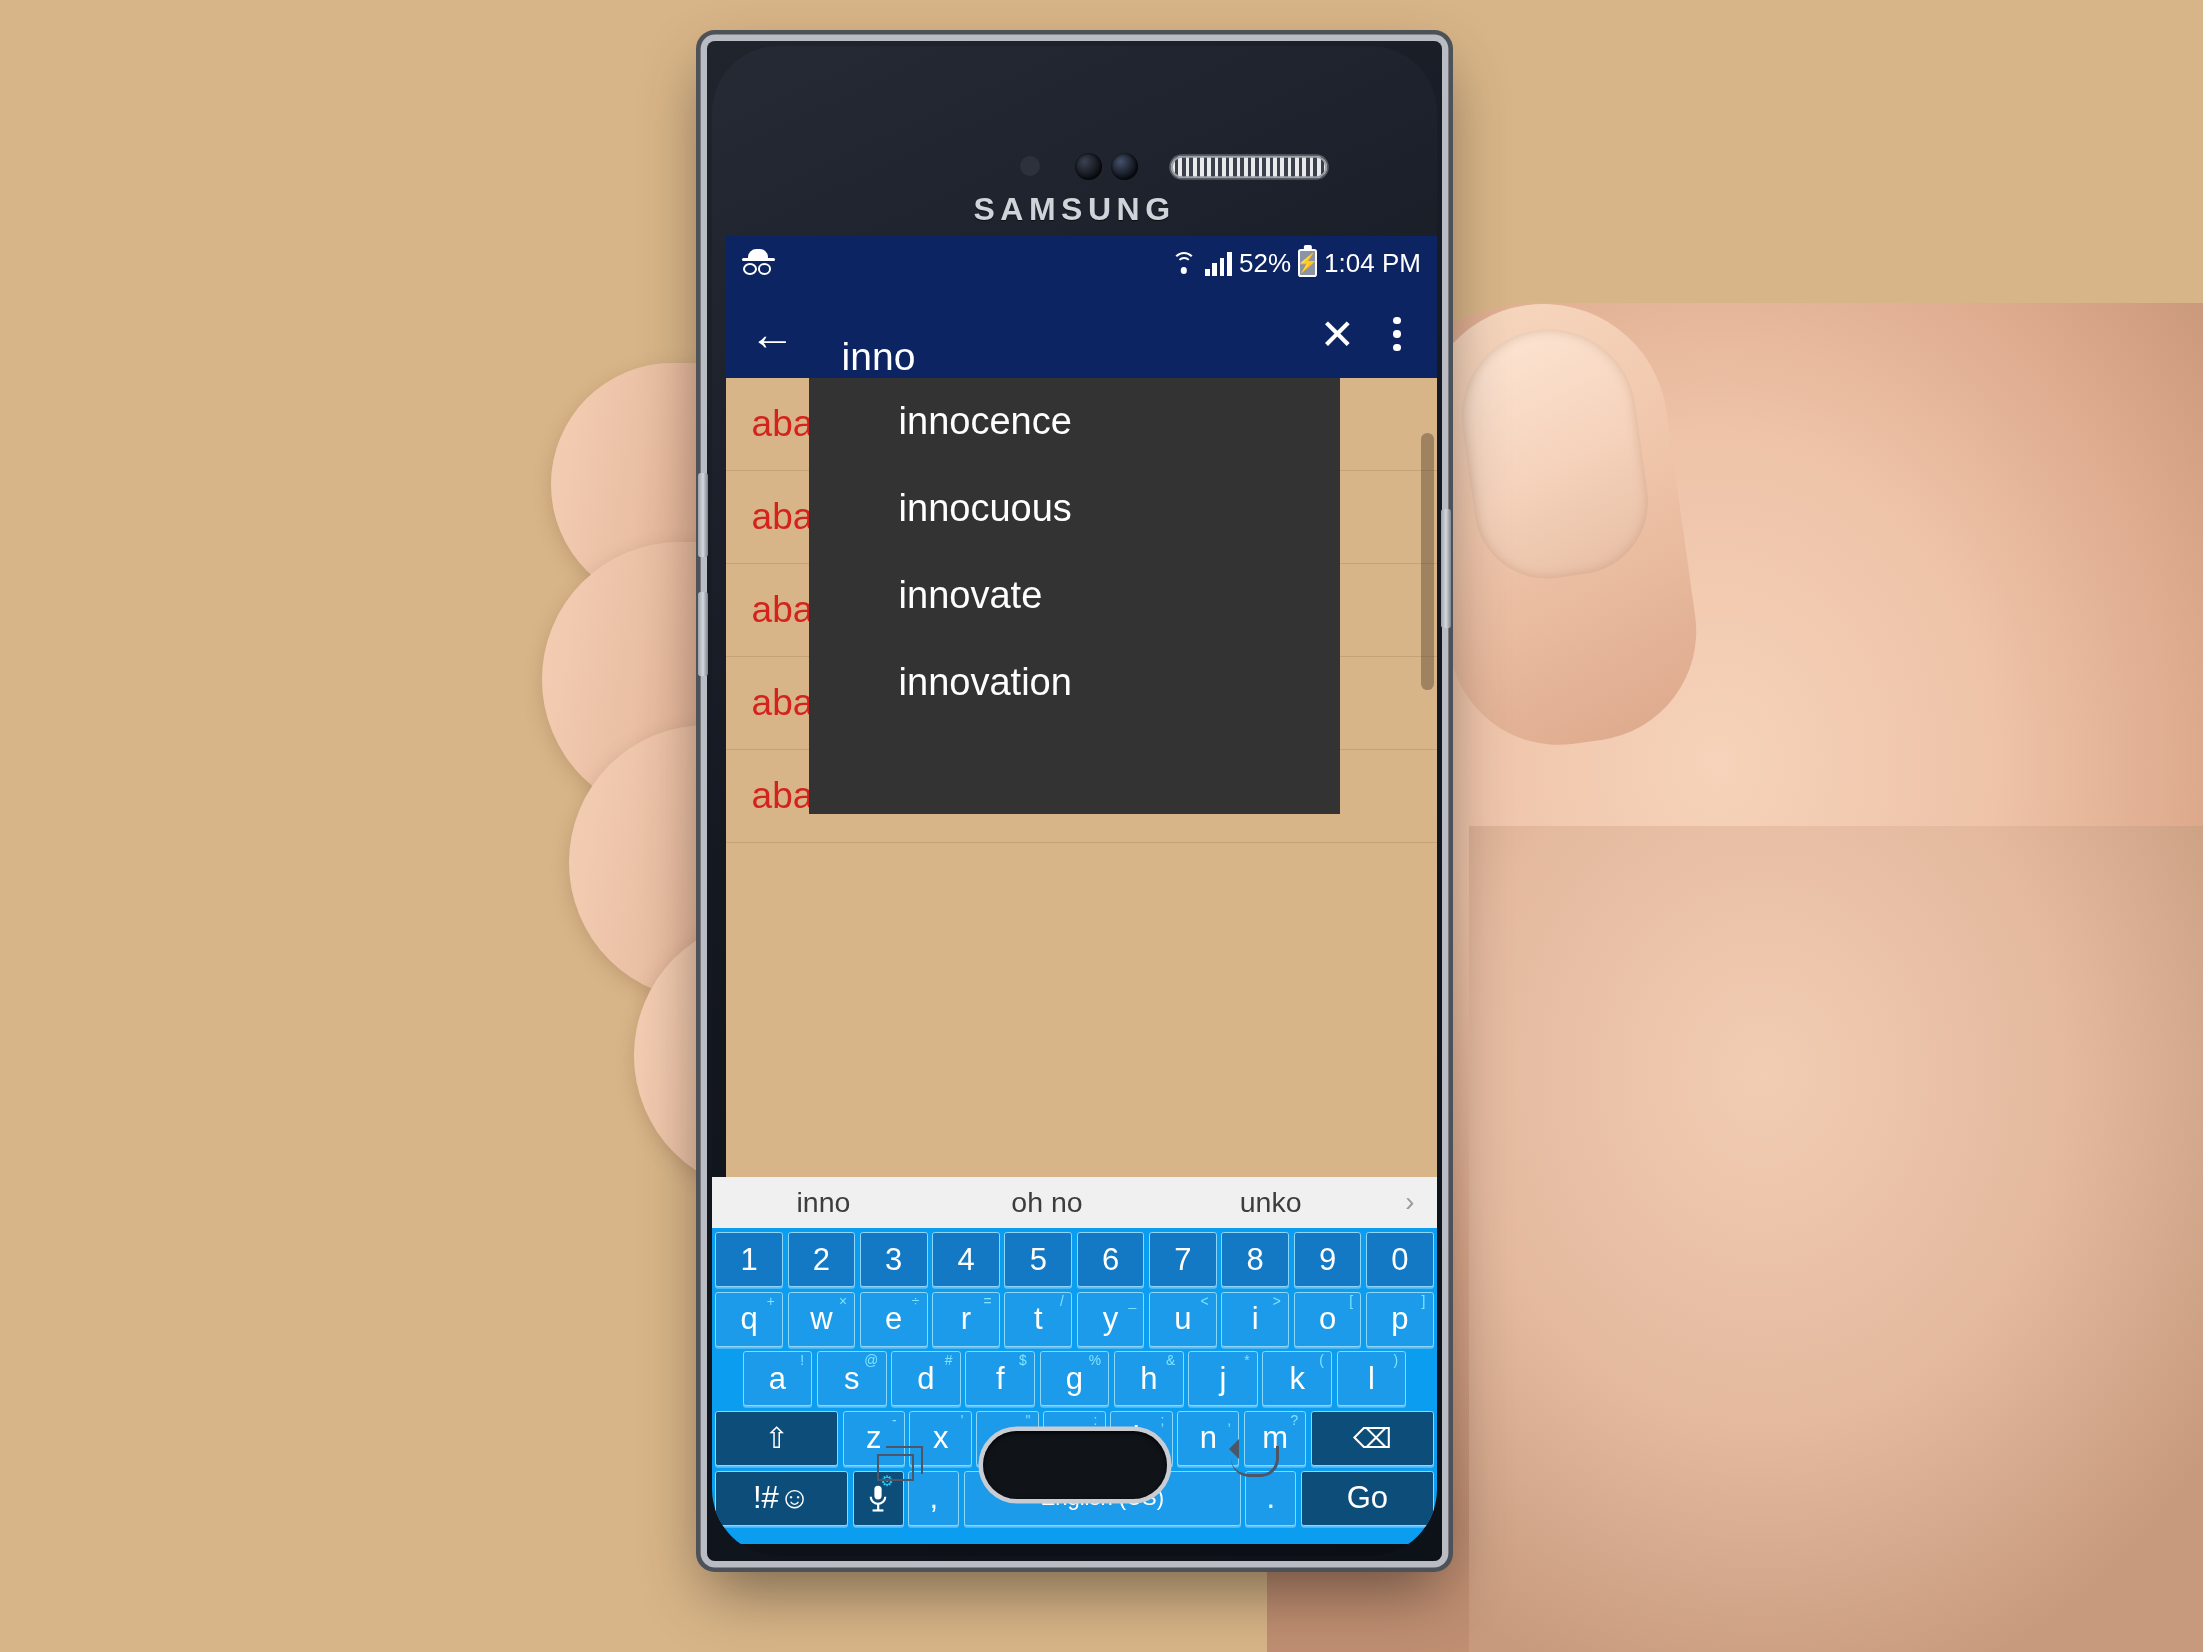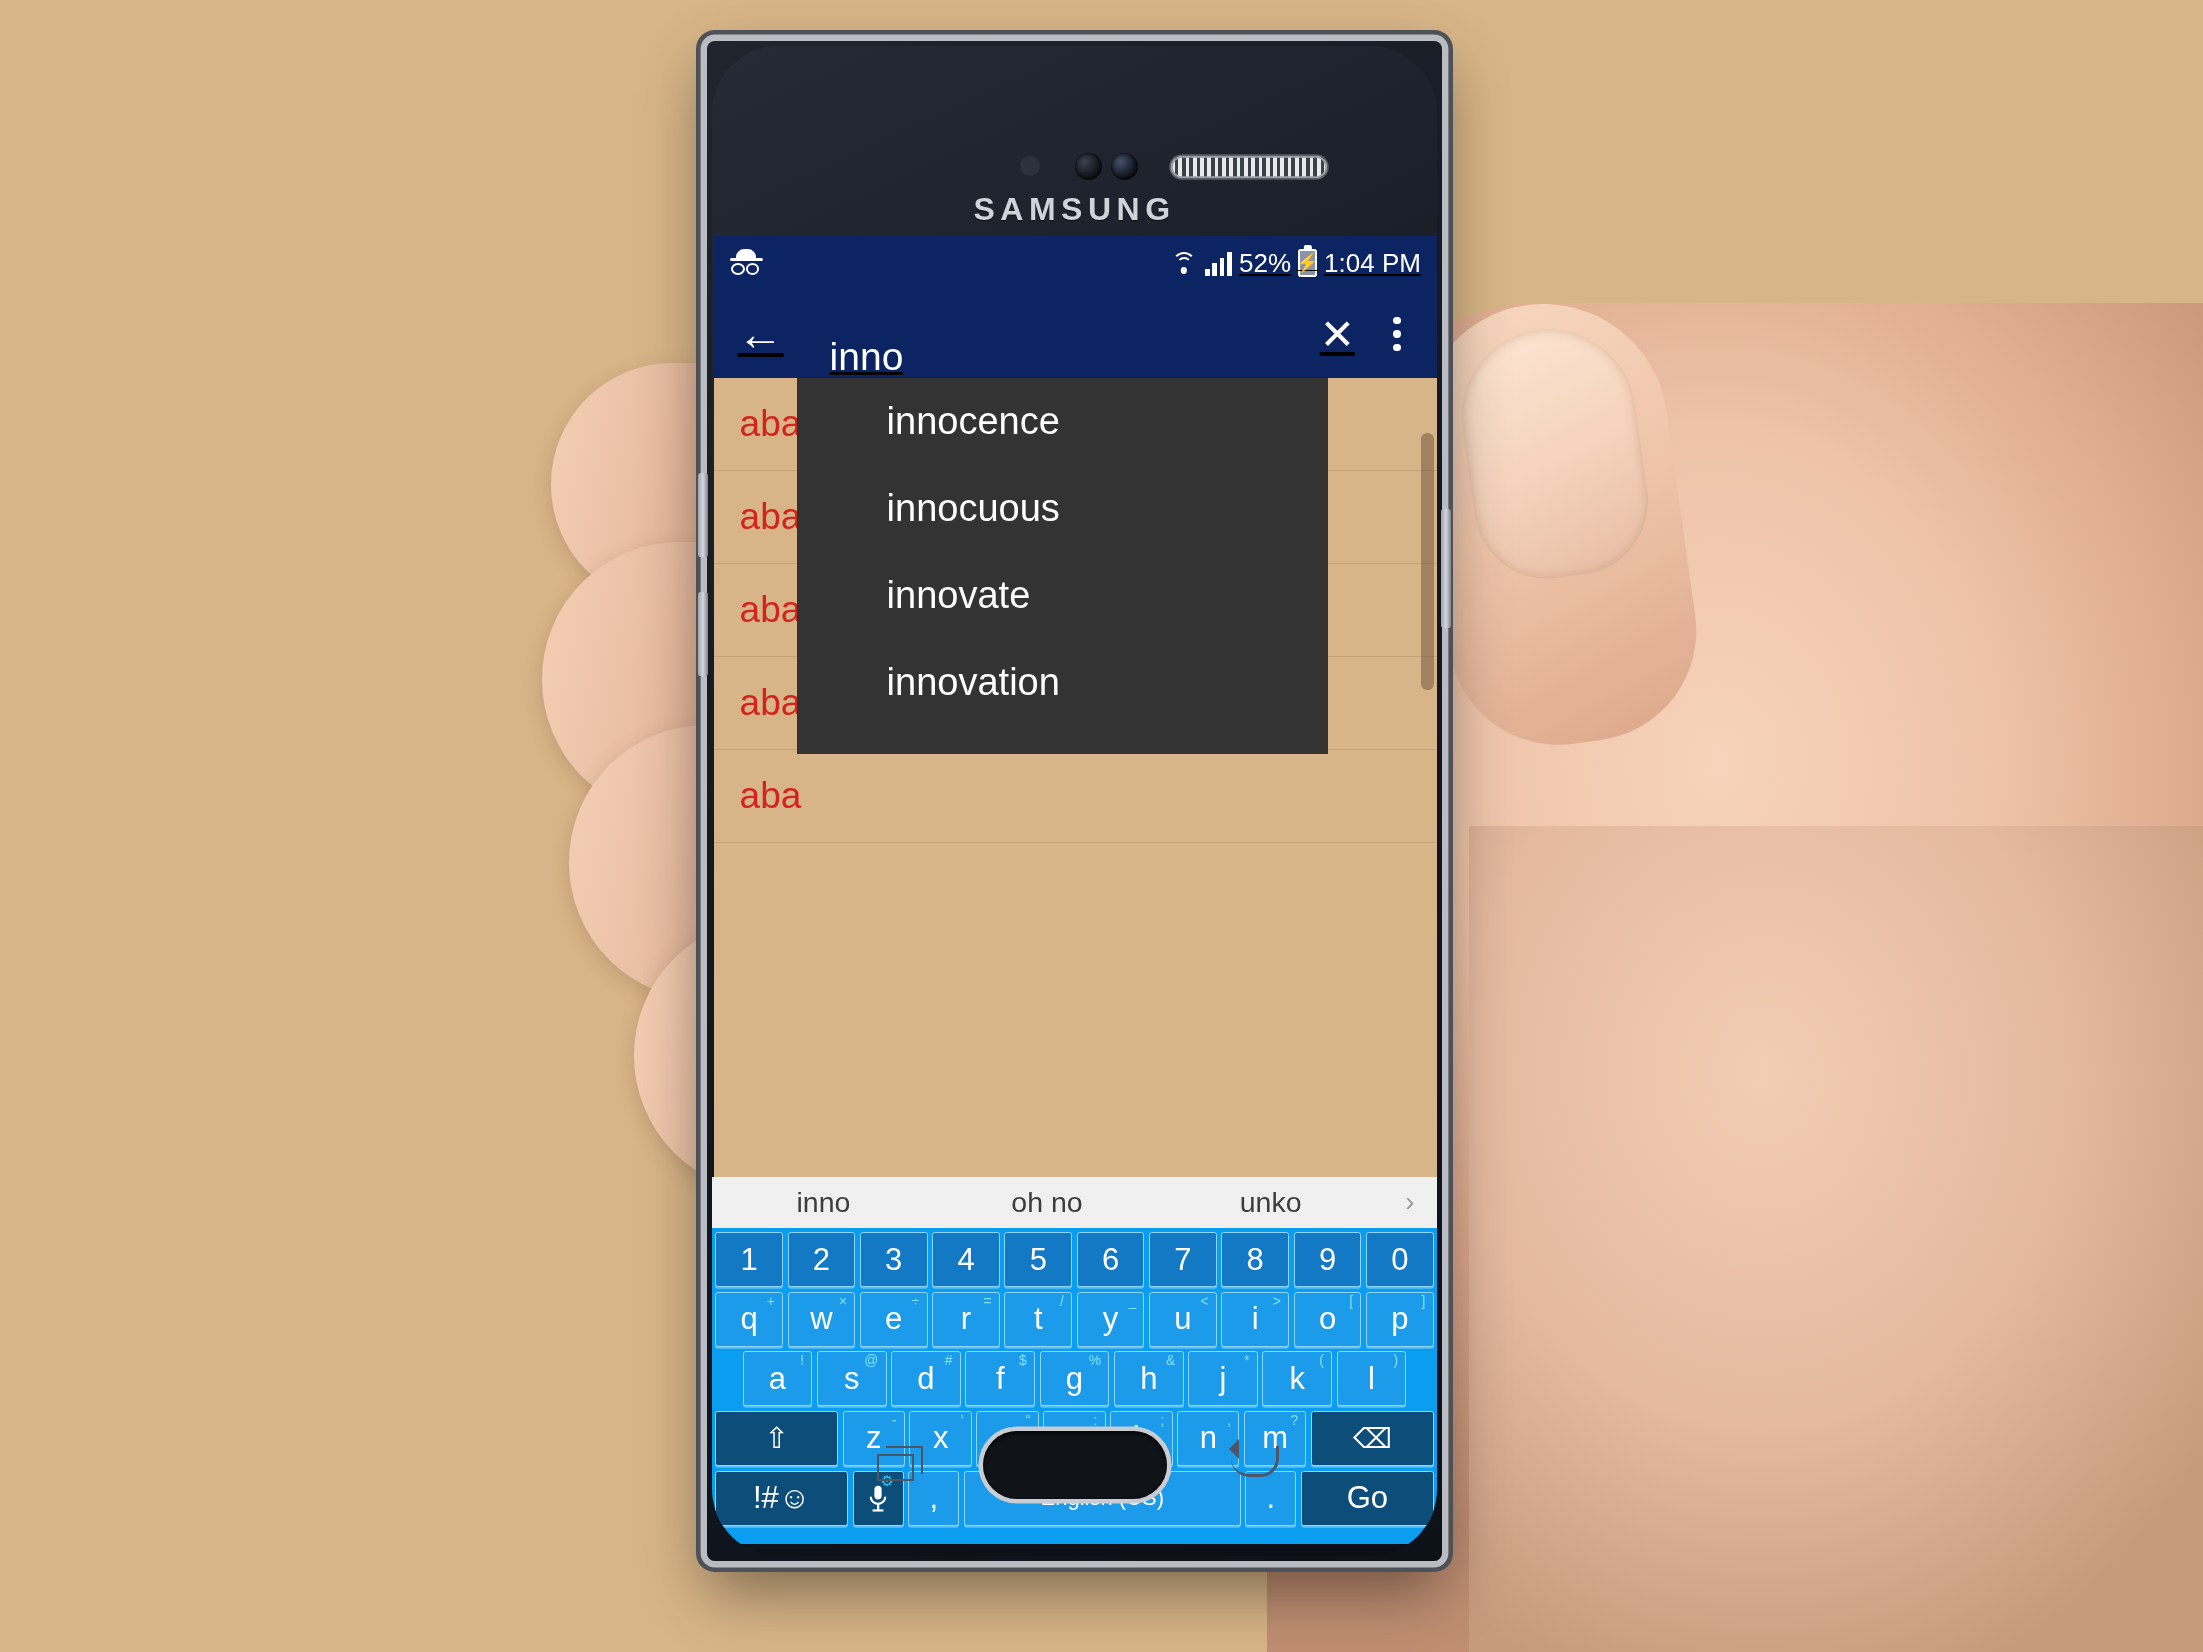--- a/index.html
+++ b/index.html
@@ -84,22 +84,22 @@
   }
   .brand {
     position: absolute; left: 0; right: 0; top: 145px;
     text-align: center; color: #cfd3da; letter-spacing: 5.5px;
     font-size: 32px; font-weight: bold;
     text-shadow: 0 0.9px 0.9px rgba(0,0,0,.6);
   }
 
   
   #screen {
-    position: absolute; left: 2px; right: 0; top: 190px; height: 941px;
-    background: #d8b588; overflow: hidden; text-decoration: underline;
+    position: absolute; left: 14px; right: 0; top: 190px; height: 941px;
+    background: #d8b588; overflow: hidden;
   }
 
   .statusbar {
     height: 55px; background: #0c2461;
     display: flex; align-items: center; justify-content: space-between;
     padding: 0 16.5px; color: #fff; font-size: 26px;
   }
   .sb-right { display: flex; align-items: center; gap: 7.3px; }
 
   .incognito { width: 33px; height: 27.5px; position: relative; }
@@ -170,21 +170,21 @@
     display: flex; align-items: center; padding-left: 26px;
     color: #d4231c; font-size: 37px;
   }
   .scroll-ind {
     position: absolute; right: 3.7px; top: 55px; width: 13px; height: 257px;
     background: rgba(90,70,50,.45); border-radius: 6.4px;
   }
 
   
   .suggest-pop {
-    position: absolute; left: 83px; top: 142px; width: 531px; height: 376px;
+    position: absolute; left: 83px; top: 142px; width: 531px; height: 436px;
     background: #333333; color: #fff; overflow: hidden; text-align: center;
   }
   .suggest-item {
     height: 87px; display: flex; align-items: center;
     padding-left: 90px; font-size: 38px;
   }
 
   
   #keyboard {
     position: absolute; left: 0; right: 0; top: 1131px; height: 367px;

